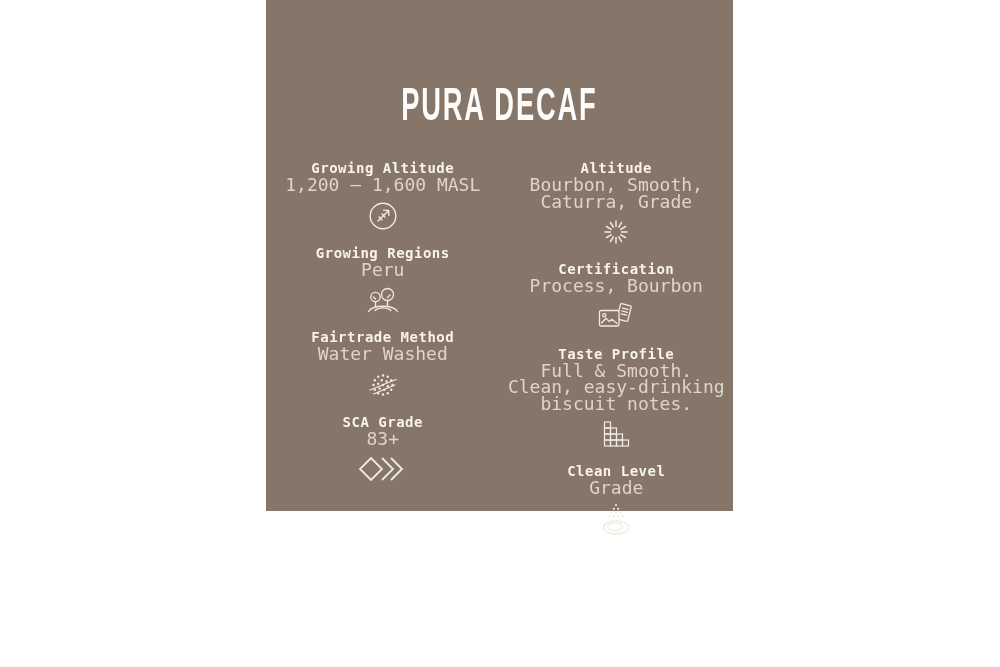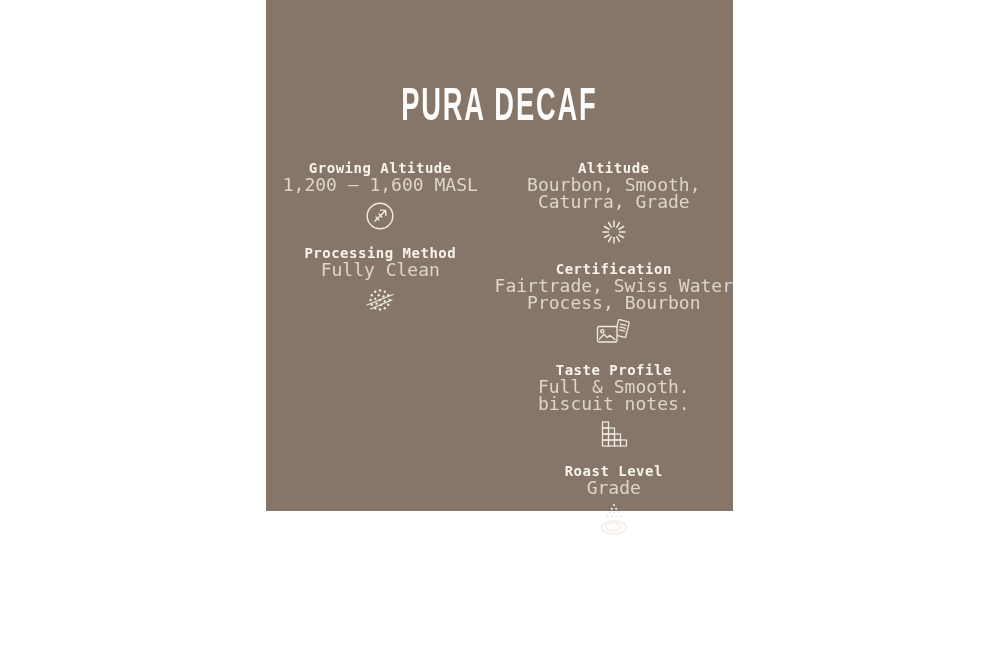--- a/index.html
+++ b/index.html
@@ -72,24 +72,38 @@
           <div class="block-icon">
             <svg width="32" height="32" viewBox="0 0 32 32" fill="none" stroke="currentColor" stroke-width="1.4" stroke-linecap="round">
               <circle cx="16" cy="16" r="12.8"></circle>
               <path d="M11,21 L21.3,10.7"></path>
               <path d="M21.6,10.4 L16.6,10.1 M21.6,10.4 L21.9,15.4"></path>
               <path d="M12.1,17.1 L14.9,19.9 M15.1,14.1 L17.9,16.9"></path>
             </svg>
           </div>
         </div>
 
-
-        <div class="block">
-          <div class="block-heading">Processing Method</div>
-          <div class="block-line">Fully Clean</div>
+        <div class="block">
+          <div class="block-heading">Growing Regions</div>
+          <div class="block-line">Peru</div>
+          <div class="block-icon">
+            <svg width="34" height="30" viewBox="0 0 34 30" fill="none" stroke="currentColor" stroke-width="1.3" stroke-linecap="round">
+              <circle cx="21.5" cy="9.5" r="6"></circle>
+              <path d="M21.5,15.5 L21.5,21.5 M21.5,12.5 L24,10"></path>
+              <circle cx="9.5" cy="12" r="4.7"></circle>
+              <path d="M9.5,16.7 L9.5,21.5 M9.5,14 L7.5,12"></path>
+              <path d="M2.5,26.5 C7,19.5 27,19.5 31.5,26.5"></path>
+              <path d="M9,25.5 C13,22 21,22 25,25.5"></path>
+            </svg>
+          </div>
+        </div>
+
+        <div class="block">
+          <div class="block-heading">Fairtrade Method</div>
+          <div class="block-line">Water Washed</div>
           <div class="block-icon">
             <svg width="32" height="32" viewBox="0 0 32 32" stroke="currentColor" fill="currentColor" stroke-width="1.2" stroke-linecap="round">
               <g stroke="none">
                 <circle cx="25.5" cy="16" r="1.2"></circle>
                   <circle cx="24.2" cy="20.8" r="1.2"></circle>
                 <circle cx="20.8" cy="24.2" r="1.2"></circle>
                   <circle cx="16" cy="25.5" r="1.2"></circle>
                 <circle cx="11.2" cy="24.2" r="1.2"></circle>
                   <circle cx="7.8" cy="20.8" r="1.2"></circle>
                 <circle cx="6.5" cy="16" r="1.2"></circle>
@@ -104,20 +118,31 @@
                   <circle cx="11.2" cy="14.7" r="1.2"></circle>
                 <circle cx="14.7" cy="11.2" r="1.2"></circle>
                   <circle cx="19.5" cy="12.5" r="1.2"></circle>
                 <circle cx="16" cy="16" r="1.2"></circle>
               </g>
               <path fill="none" d="M3,21 L29,10.5 M6.5,25 L28,16"></path>
             </svg>
           </div>
         </div>
 
+        <div class="block">
+          <div class="block-heading">SCA Grade</div>
+          <div class="block-line">83+</div>
+          <div class="block-icon">
+            <svg width="50" height="32" viewBox="0 0 50 32" fill="none" stroke="currentColor" stroke-width="1.8" stroke-linejoin="miter">
+              <path d="M13,5 L24,16 L13,27 L2,16 Z"></path>
+              <path d="M24,5 L35,16 L24,27"></path>
+              <path d="M33,5 L44,16 L33,27"></path>
+            </svg>
+          </div>
+        </div>
 
       </div>
 
       <div class="col">
 
         <div class="block">
           <div class="block-heading">Altitude</div>
           <div class="block-line">Bourbon, Smooth,</div>
           <div class="block-line">Caturra, Grade</div>
           <div class="block-icon">
@@ -133,57 +158,57 @@
               <path d="M13.3,11.2 L10.5,6.5"></path>
                 <path d="M16,10.5 L16,5"></path>
               <path d="M18.8,11.2 L21.5,6.5"></path>
                 <path d="M20.8,13.3 L25.5,10.5"></path>
             </svg>
           </div>
         </div>
 
         <div class="block">
           <div class="block-heading">Certification</div>
-          <div class="block-line">Fairtrade, Swiss Water</div>
           <div class="block-line">Process, Bourbon</div>
           <div class="block-icon">
             <svg width="40" height="30" viewBox="0 0 40 30" fill="none" stroke="currentColor" stroke-width="1.3" stroke-linecap="round" stroke-linejoin="round">
               <g transform="rotate(14 28 11)">
                 <rect x="22.5" y="2.5" width="11" height="16" rx="1"></rect>
                 <path d="M25.5,6.5 h5.5 M25.5,9.5 h5.5 M25.5,12.5 h5.5"></path>
               </g>
               <rect x="3.5" y="8.5" width="19.5" height="15.5" rx="1.5" fill="var(--panel-bg)"></rect>
               <circle cx="8.3" cy="13.3" r="1.6"></circle>
               <path d="M5.5,21 L10,16.2 L13.3,19.6 L15.8,17.2 L21,21.5"></path>
             </svg>
           </div>
         </div>
 
         <div class="block">
           <div class="block-heading">Taste Profile</div>
           <div class="block-line">Full &amp; Smooth.</div>
+          <div class="block-line">Clean, easy-drinking</div>
           <div class="block-line">biscuit notes.</div>
           <div class="block-icon">
             <svg width="34" height="32" viewBox="0 0 34 32" fill="none" stroke="currentColor" stroke-width="1.2">
               <rect x="5.5" y="4" width="6" height="6"></rect>
               <rect x="5.5" y="10" width="6" height="6"></rect>
                 <rect x="11.5" y="10" width="6" height="6"></rect>
               <rect x="5.5" y="16" width="6" height="6"></rect>
                 <rect x="11.5" y="16" width="6" height="6"></rect>
                 <rect x="17.5" y="16" width="6" height="6"></rect>
               <rect x="5.5" y="22" width="6" height="6"></rect>
                 <rect x="11.5" y="22" width="6" height="6"></rect>
                 <rect x="17.5" y="22" width="6" height="6"></rect>
                 <rect x="23.5" y="22" width="6" height="6"></rect>
             </svg>
           </div>
         </div>
 
         <div class="block">
-          <div class="block-heading">Roast Level</div>
+          <div class="block-heading">Clean Level</div>
           <div class="block-line">Grade</div>
           <div class="block-icon">
             <svg width="36" height="34" viewBox="0 0 36 34" fill="none" stroke="currentColor" stroke-width="1.4">
               <g fill="currentColor" stroke="none">
                 <circle cx="18" cy="3" r="1.1"></circle>
                 <circle cx="15.8" cy="6.8" r="1.1"></circle>
                   <circle cx="20.2" cy="6.8" r="1.1"></circle>
                 <circle cx="13.6" cy="10.6" r="1.1"></circle>
                   <circle cx="18" cy="10.6" r="1.1"></circle>
                   <circle cx="22.4" cy="10.6" r="1.1"></circle>

